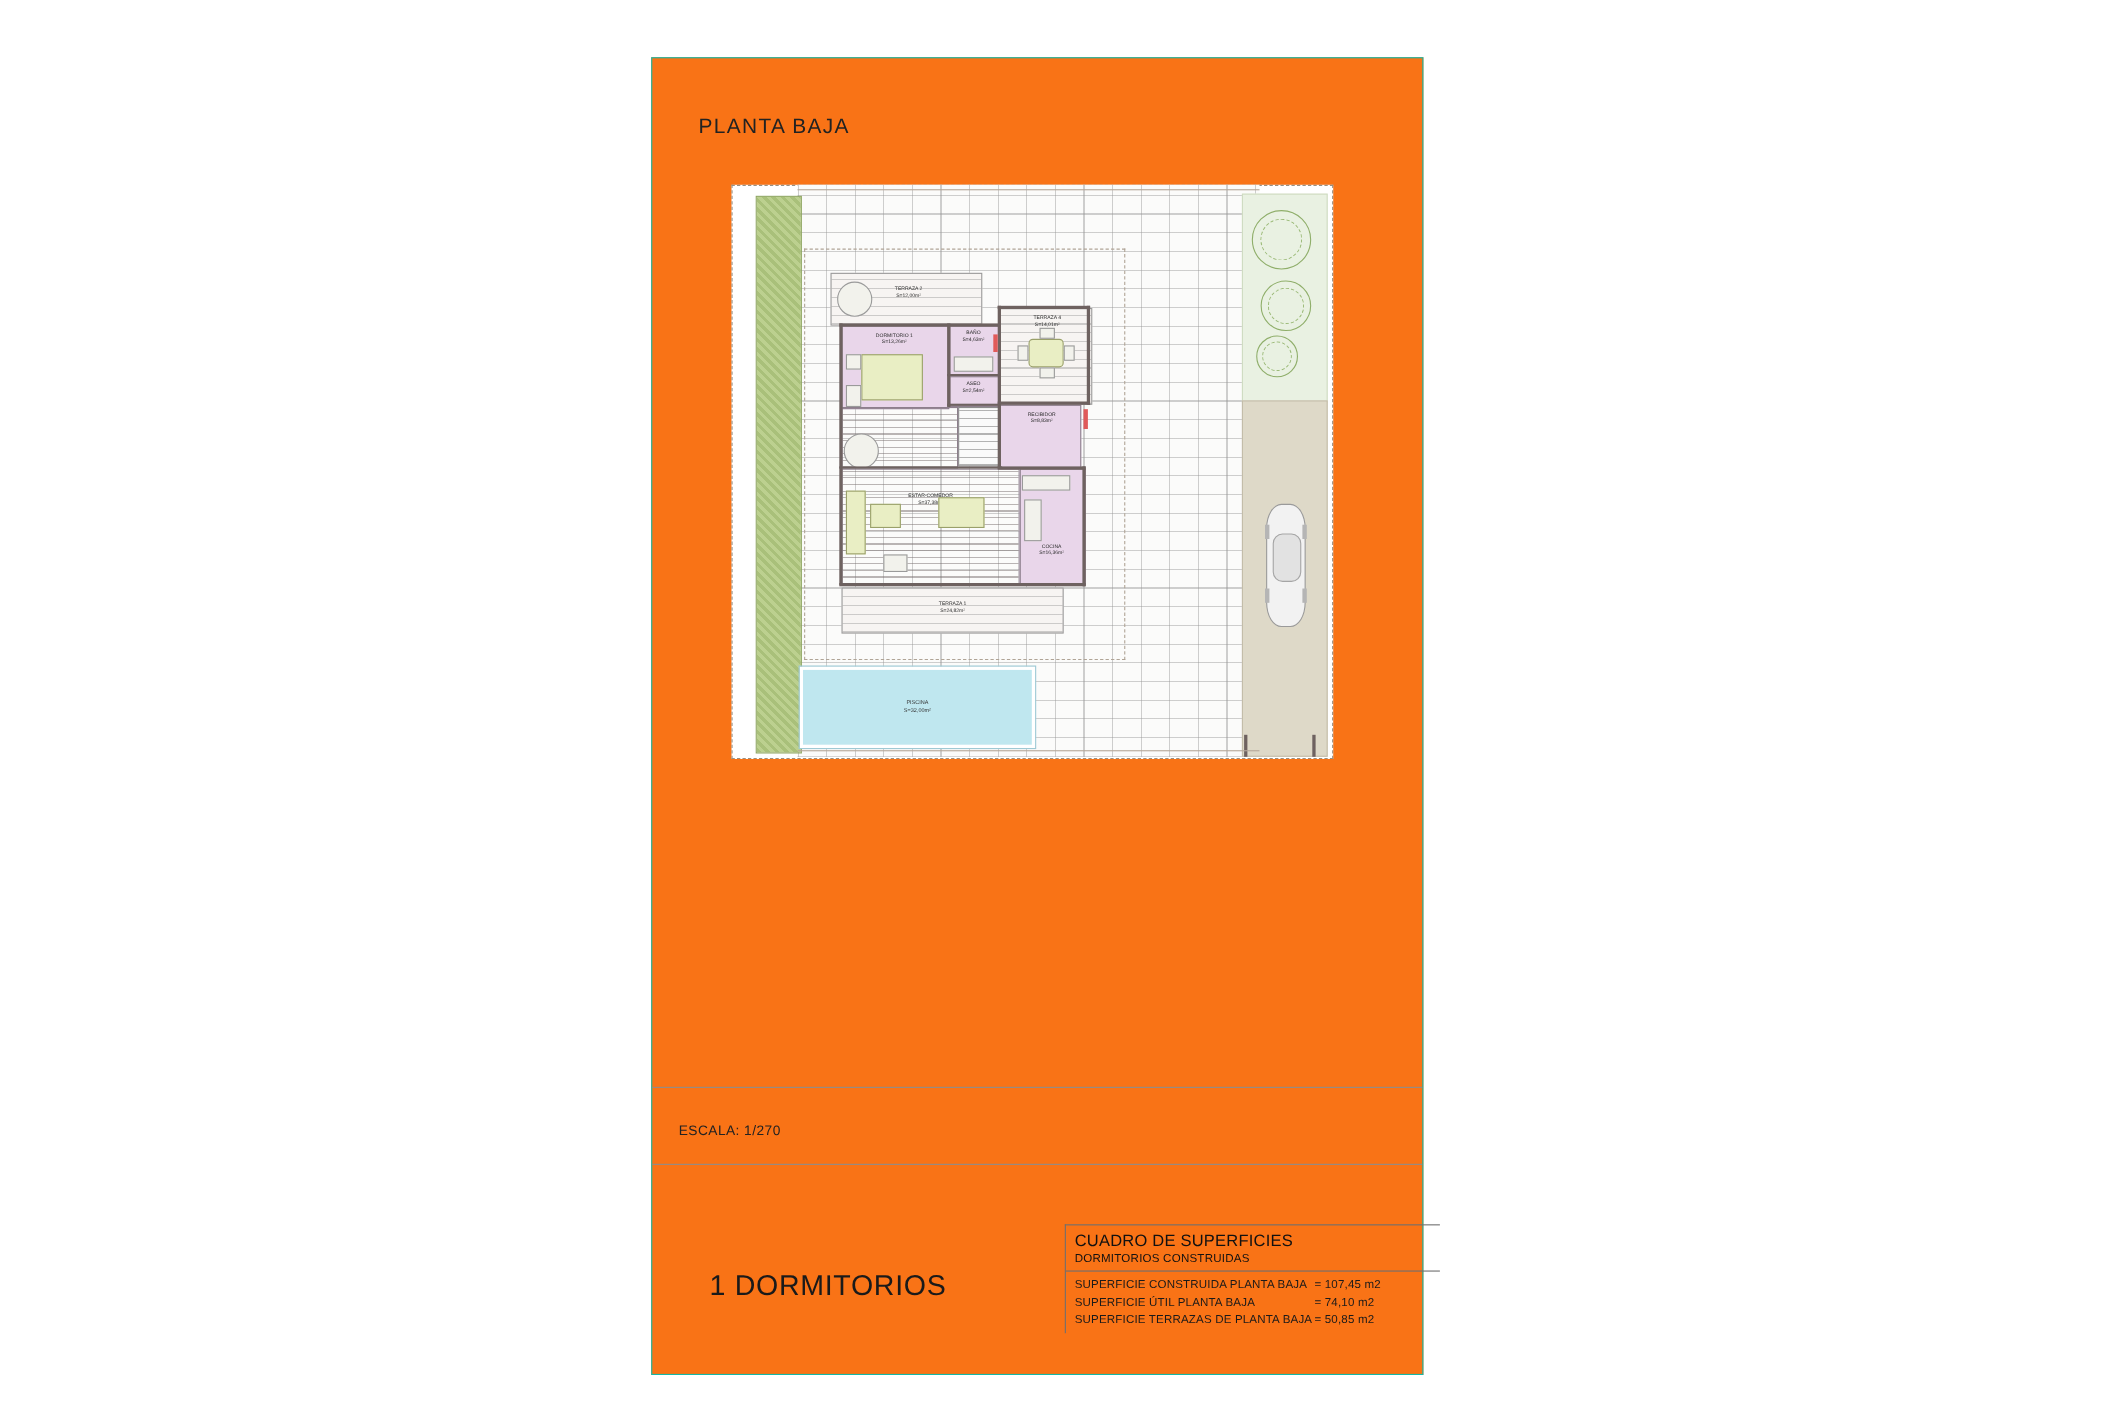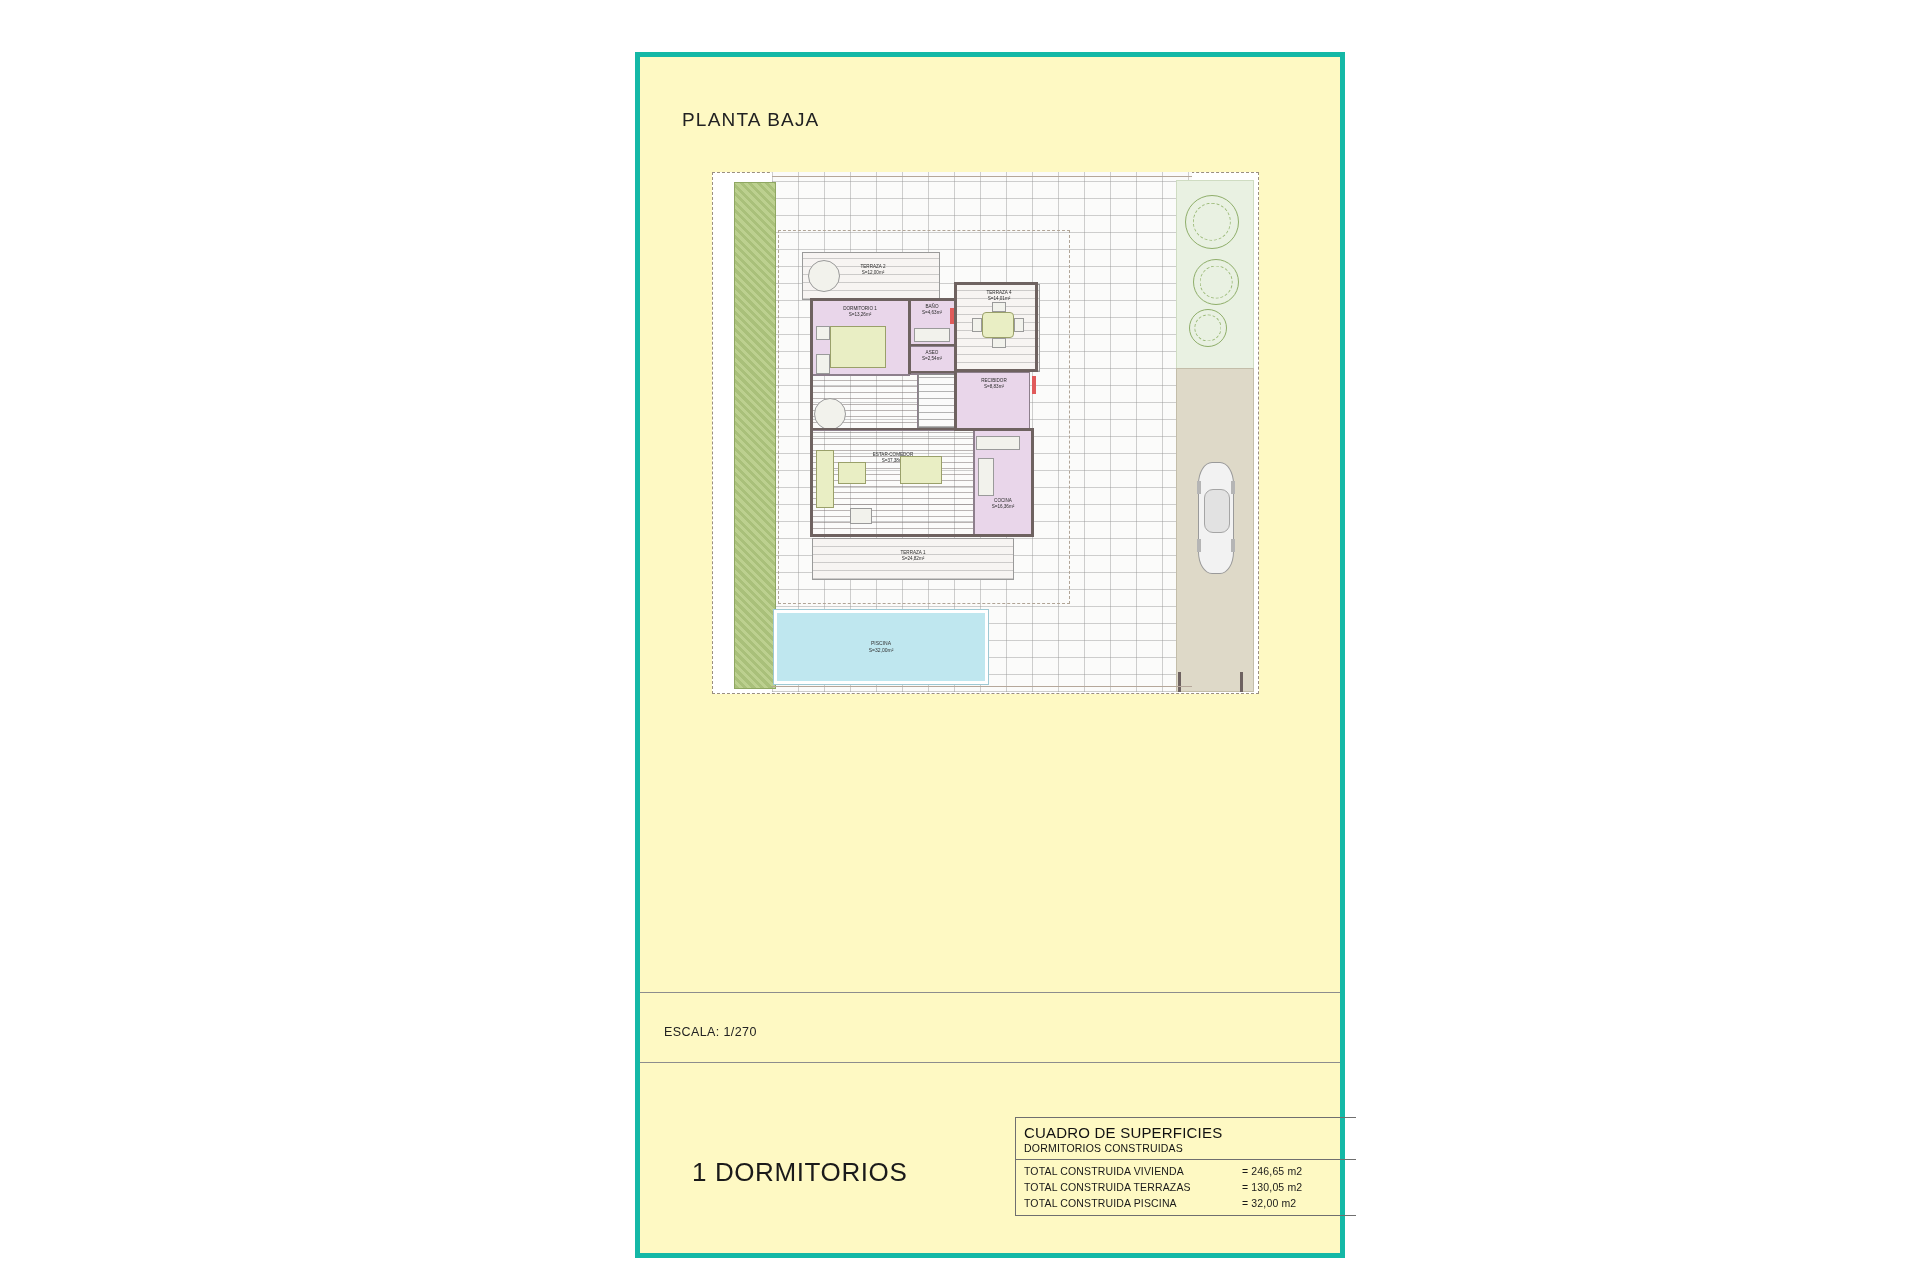--- a/index.html
+++ b/index.html
@@ -1,17 +1,17 @@
 <!DOCTYPE html>
 <html><head>
 <meta charset="utf-8">
 <style>
   html,body{margin:0;padding:0;background:#ffffff;}
   body{width:1920px;height:1280px;font-family:"Liberation Sans",sans-serif;color:#1a1a1a;overflow:hidden;}
-  .sheet{position:absolute;left:635px;top:52px;width:700px;height:1196px;background:#fef9c3;border:5px solid #14b8a6;}
+  .sheet{position:absolute;left:592px;top:52px;width:700px;height:1196px;background:#f97316;border:1px solid #14b8a6;}
   .title{position:absolute;left:42px;top:52px;font-size:19px;letter-spacing:1.2px;color:#222;}
   .divider{position:absolute;left:0;width:100%;height:1px;background:#8d8d8d;}
   .scale{position:absolute;left:24px;top:968px;font-size:12.5px;letter-spacing:.4px;color:#222;}
   .bedrooms{position:absolute;left:52px;top:1100px;font-size:26px;letter-spacing:.6px;color:#1a1a1a;}
   
   .surfaces{position:absolute;left:375px;top:1013px;width:340px;border-top:1px solid #6f6f6f;border-left:1px solid #6f6f6f;margin-top:47px;}
   .surfaces .st{font-size:15px;letter-spacing:.2px;padding:6px 0 0 8px;color:#111;}
   .surfaces .ss{font-size:10.5px;letter-spacing:.2px;padding:1px 0 5px 8px;color:#111;}
   .srow{display:flex;font-size:10.5px;padding:2px 0 2px 8px;letter-spacing:.15px;}
   .srow .lbl{width:218px;}
@@ -184,30 +184,30 @@
   <div class="divider" style="top:935px;"></div>
   <div class="divider" style="top:1005px;"></div>
 
   <div class="scale">ESCALA: 1/270</div>
   <div class="bedrooms">1 DORMITORIOS</div>
 
   <div class="surfaces">
     <div class="st">CUADRO DE SUPERFICIES</div>
     <div class="ss">DORMITORIOS CONSTRUIDAS</div>
 
-
-    <div class="sgroup" style="border-bottom:1px solid #6f6f6f;">
+    <div class="sgroup first">
       <div class="srow">
-        <span class="lbl">TOTAL CONSTRUIDA VIVIENDA</span>
-        <span class="val">= 246,65 m2</span>
+        <span class="lbl">SUPERFICIE CONSTRUIDA PLANTA BAJA</span>
+        <span class="val">= 107,45 m2</span>
       </div>
       <div class="srow">
-        <span class="lbl">TOTAL CONSTRUIDA TERRAZAS</span>
-        <span class="val">= 130,05 m2</span>
+        <span class="lbl">SUPERFICIE ÚTIL PLANTA BAJA</span>
+        <span class="val">=  74,10 m2</span>
       </div>
       <div class="srow">
-        <span class="lbl">TOTAL CONSTRUIDA PISCINA</span>
-        <span class="val">=  32,00 m2</span>
-      </div>
-    </div>
+        <span class="lbl">SUPERFICIE TERRAZAS DE PLANTA BAJA</span>
+        <span class="val">=  50,85 m2</span>
+      </div>
+    </div>
+
   </div>
 
 </div>
 
 </body></html>

